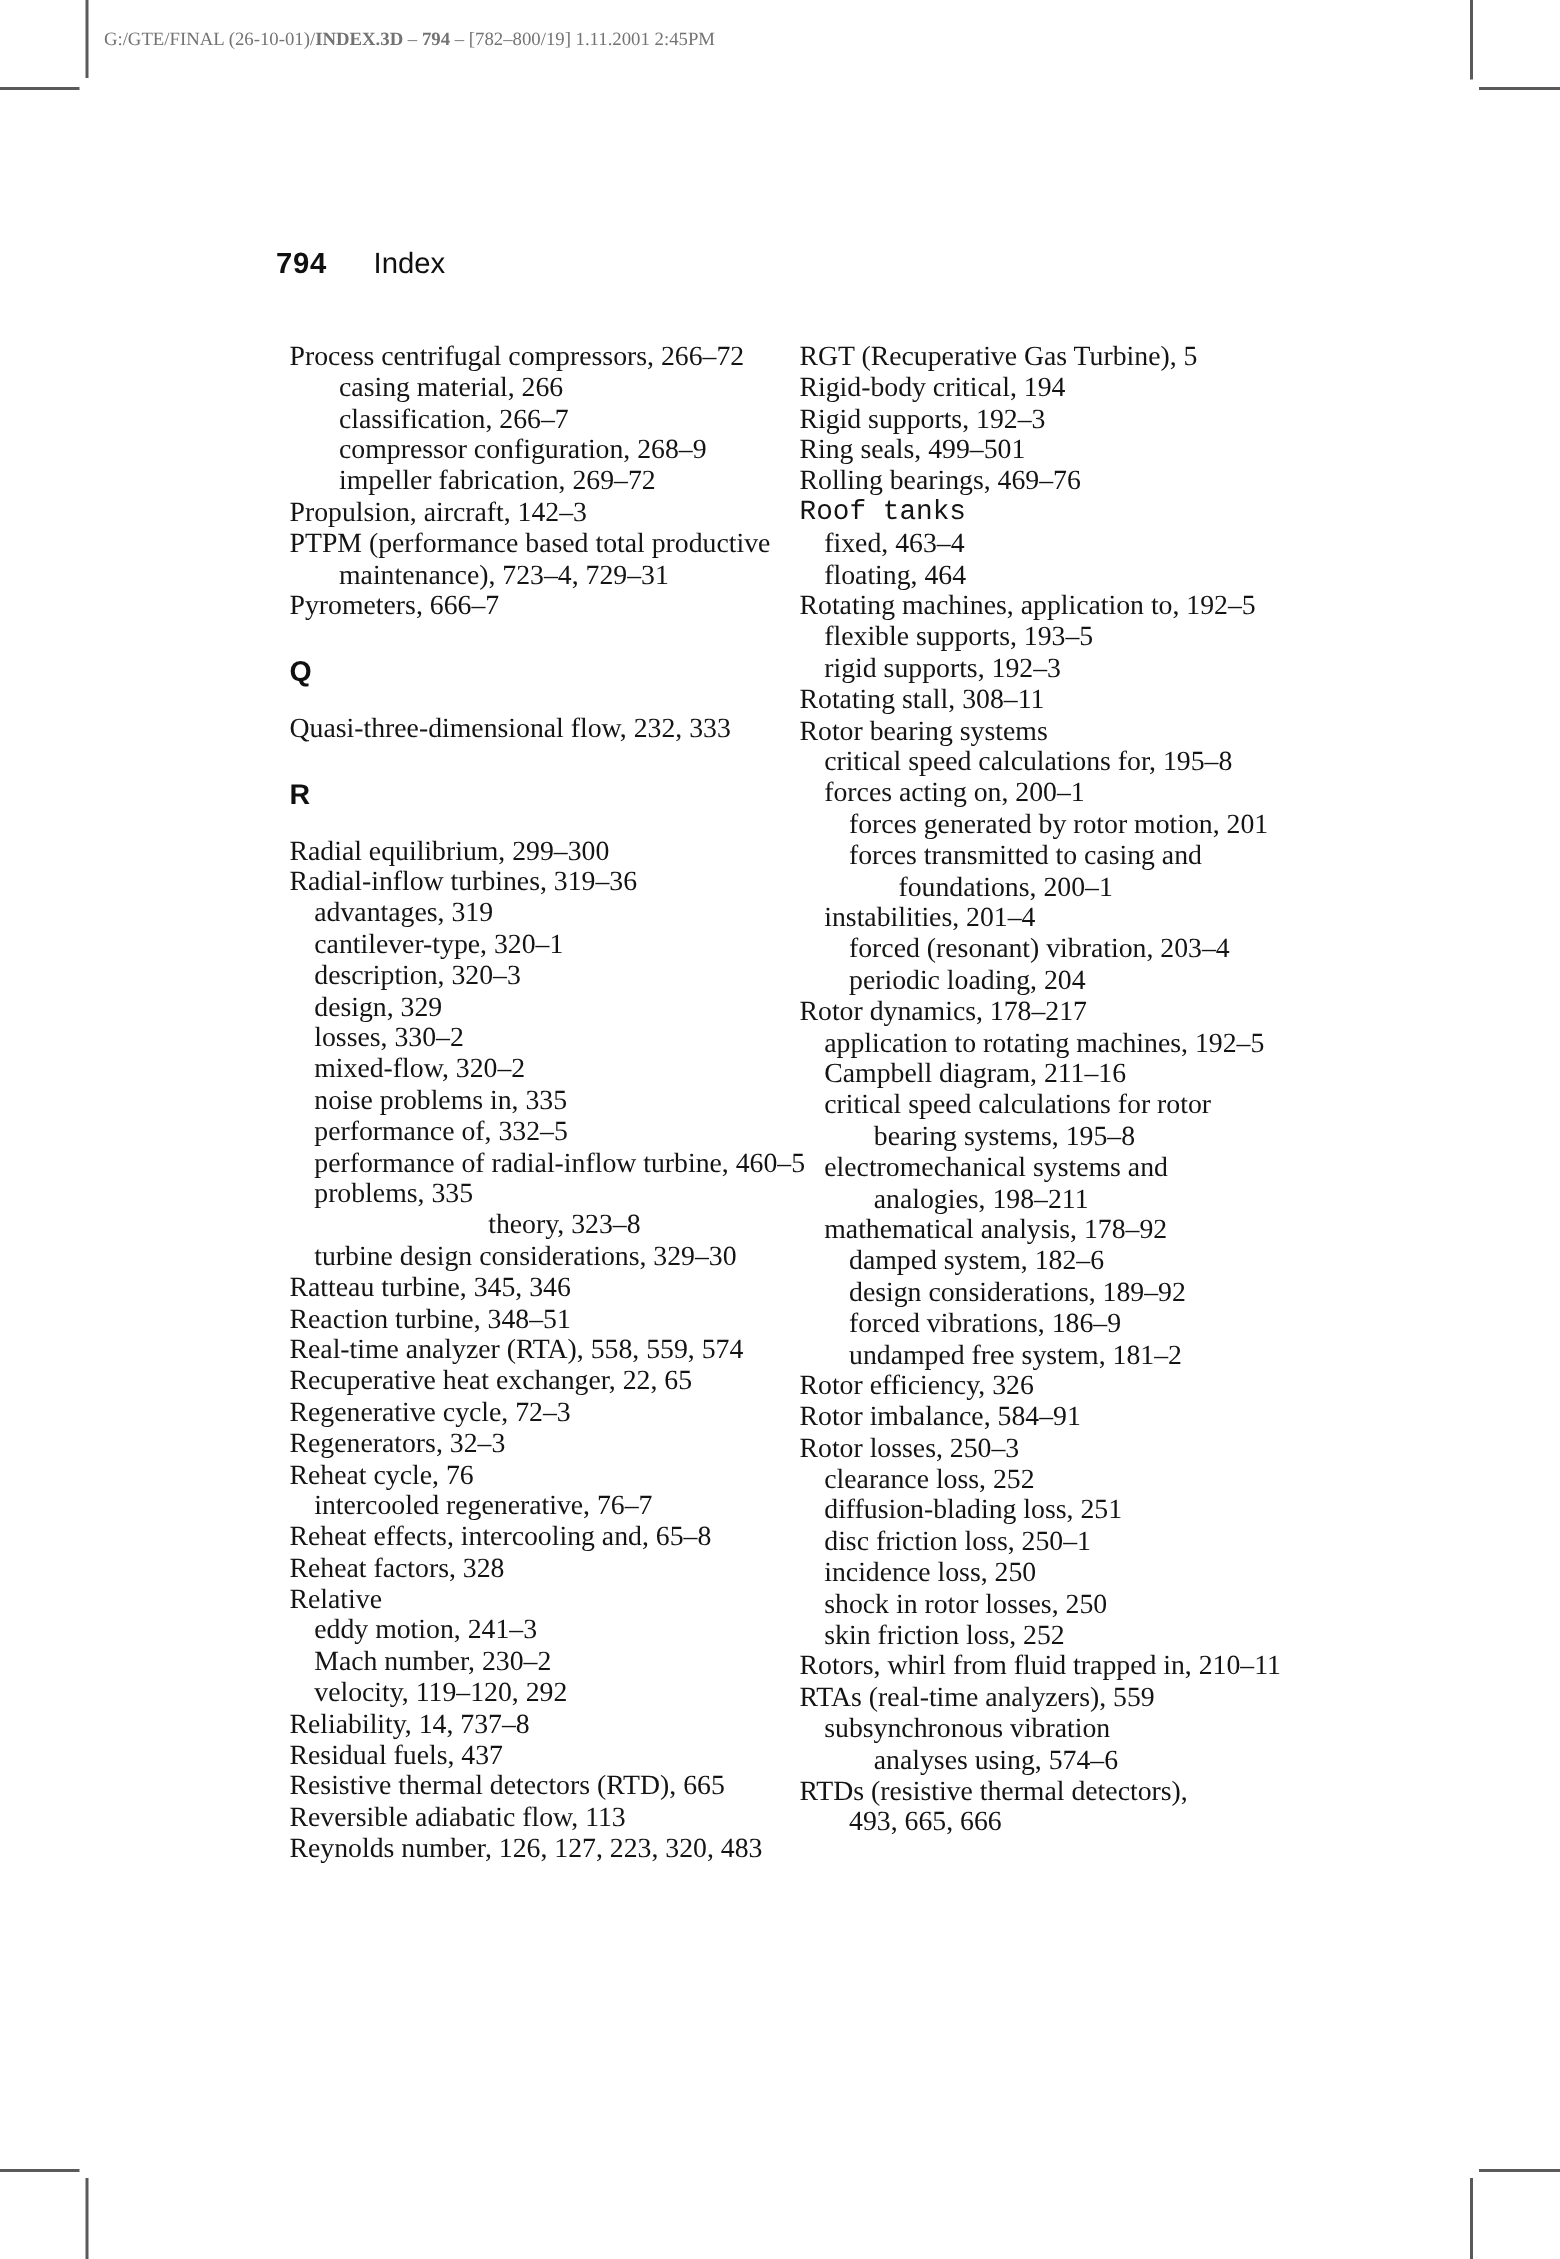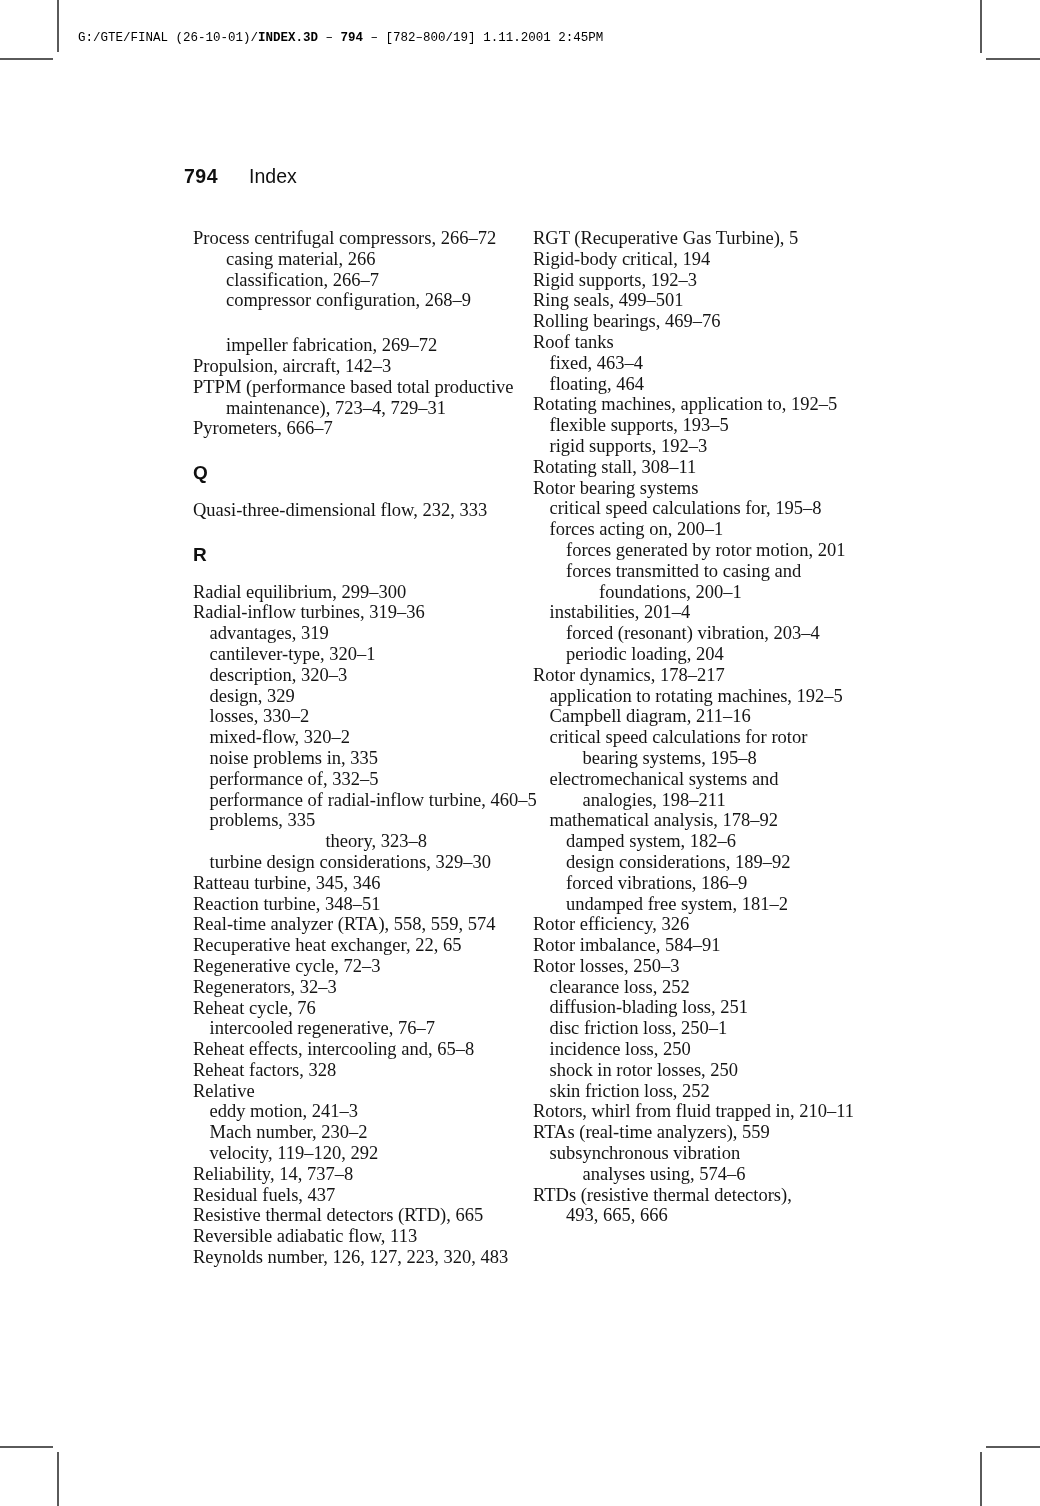--- a/index.html
+++ b/index.html
@@ -11,26 +11,26 @@
     color: #141414;
     font-family: "Liberation Serif", serif;
     overflow: hidden;
   }
   
   .crop { position: absolute; background: #5a5a5a; }
   
   .runhead {
     position: absolute;
     left: 63px;
-    top: 16px;
-    font-family: Liberation Mono, monospace;
+    top: 4px;
+    font-family: Liberation Serif, serif;
     font-size: 12.5px;
     line-height: 15px;
     white-space: pre;
-    color: #000000;
+    color: #737373;
   }
   .runhead .b { font-weight: bold; }
   
   .page-heading {
     position: absolute;
     left: 184px;
     top: 165px;
     font-family: "Liberation Sans", sans-serif;
     font-size: 19.5px;
     line-height: 22px;
@@ -76,21 +76,21 @@
 
 <div class="page-heading">
   <span class="pagenum">794</span><span>Index</span>
 </div>
 
 <div class="col col-left">
     <div class="entry" style="padding-left: 0px;">Process centrifugal compressors, 266–72</div>
     <div class="entry" style="padding-left: 33px;">casing material, 266</div>
     <div class="entry" style="padding-left: 33px;">classification, 266–7</div>
     <div class="entry" style="padding-left: 33px;">compressor configuration, 268–9</div>
-    <div class="entry" style="padding-left: 33px; margin-top: 24px;">impeller fabrication, 269–72</div>
+    <div class="entry" style="padding-left: 33px;">impeller fabrication, 269–72</div>
     <div class="entry" style="padding-left: 0px;">Propulsion, aircraft, 142–3</div>
     <div class="entry" style="padding-left: 0px;">PTPM (performance based total productive</div>
     <div class="entry" style="padding-left: 33px;">maintenance), 723–4, 729–31</div>
     <div class="entry" style="padding-left: 0px;">Pyrometers, 666–7</div>
     <div class="section-heading">Q</div>
     <div class="entry" style="padding-left: 0px;">Quasi-three-dimensional flow, 232, 333</div>
     <div class="section-heading">R</div>
     <div class="entry" style="padding-left: 0px;">Radial equilibrium, 299–300</div>
     <div class="entry" style="padding-left: 0px;">Radial-inflow turbines, 319–36</div>
     <div class="entry" style="padding-left: 16.5px;">advantages, 319</div>
@@ -124,21 +124,21 @@
     <div class="entry" style="padding-left: 0px;">Resistive thermal detectors (RTD), 665</div>
     <div class="entry" style="padding-left: 0px;">Reversible adiabatic flow, 113</div>
     <div class="entry" style="padding-left: 0px;">Reynolds number, 126, 127, 223, 320, 483</div>
   </div>
 <div class="col col-right">
     <div class="entry" style="padding-left: 0px;">RGT (Recuperative Gas Turbine), 5</div>
     <div class="entry" style="padding-left: 0px;">Rigid-body critical, 194</div>
     <div class="entry" style="padding-left: 0px;">Rigid supports, 192–3</div>
     <div class="entry" style="padding-left: 0px;">Ring seals, 499–501</div>
     <div class="entry" style="padding-left: 0px;">Rolling bearings, 469–76</div>
-    <div class="entry" style="padding-left: 0px;">Roof tanks</div>
+    <div class="entry" style="padding-left: 0px; font-family: Liberation Mono, monospace;">Roof tanks</div>
     <div class="entry" style="padding-left: 16.5px;">fixed, 463–4</div>
     <div class="entry" style="padding-left: 16.5px;">floating, 464</div>
     <div class="entry" style="padding-left: 0px;">Rotating machines, application to, 192–5</div>
     <div class="entry" style="padding-left: 16.5px;">flexible supports, 193–5</div>
     <div class="entry" style="padding-left: 16.5px;">rigid supports, 192–3</div>
     <div class="entry" style="padding-left: 0px;">Rotating stall, 308–11</div>
     <div class="entry" style="padding-left: 0px;">Rotor bearing systems</div>
     <div class="entry" style="padding-left: 16.5px;">critical speed calculations for, 195–8</div>
     <div class="entry" style="padding-left: 16.5px;">forces acting on, 200–1</div>
     <div class="entry" style="padding-left: 33px;">forces generated by rotor motion, 201</div>

